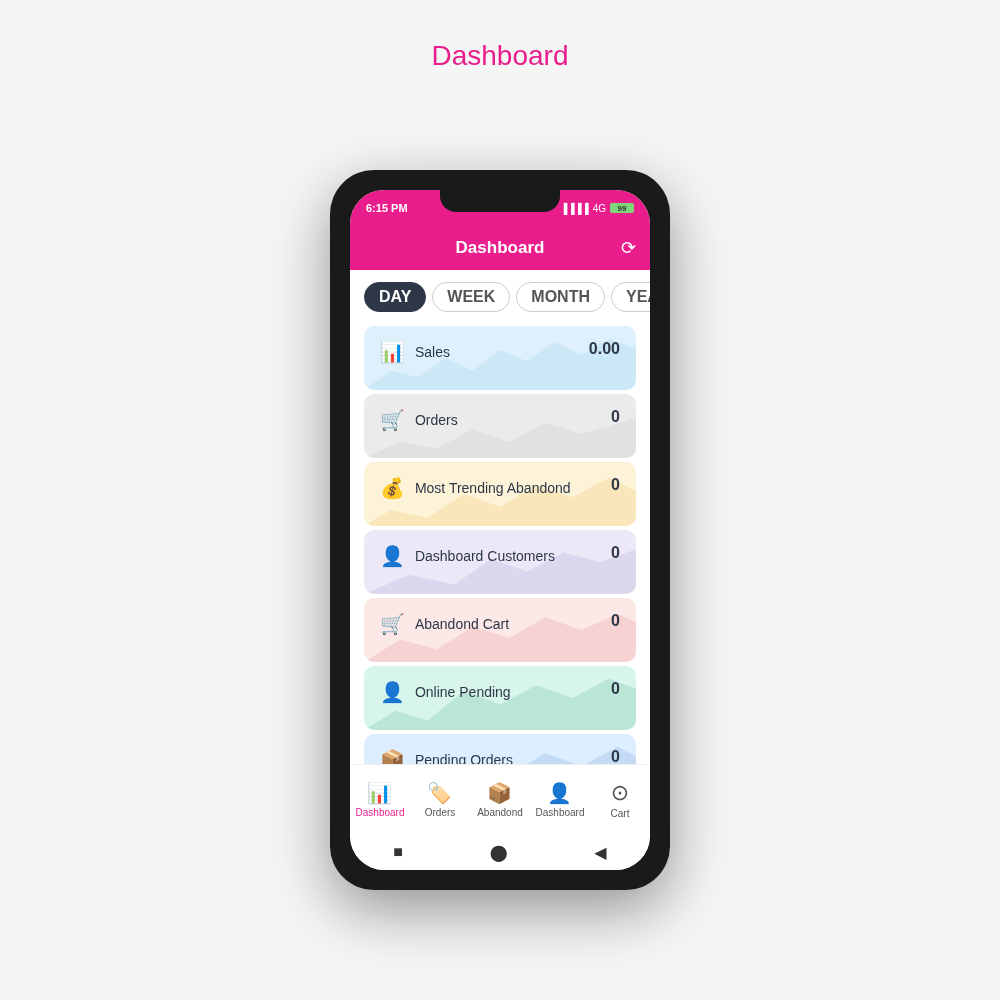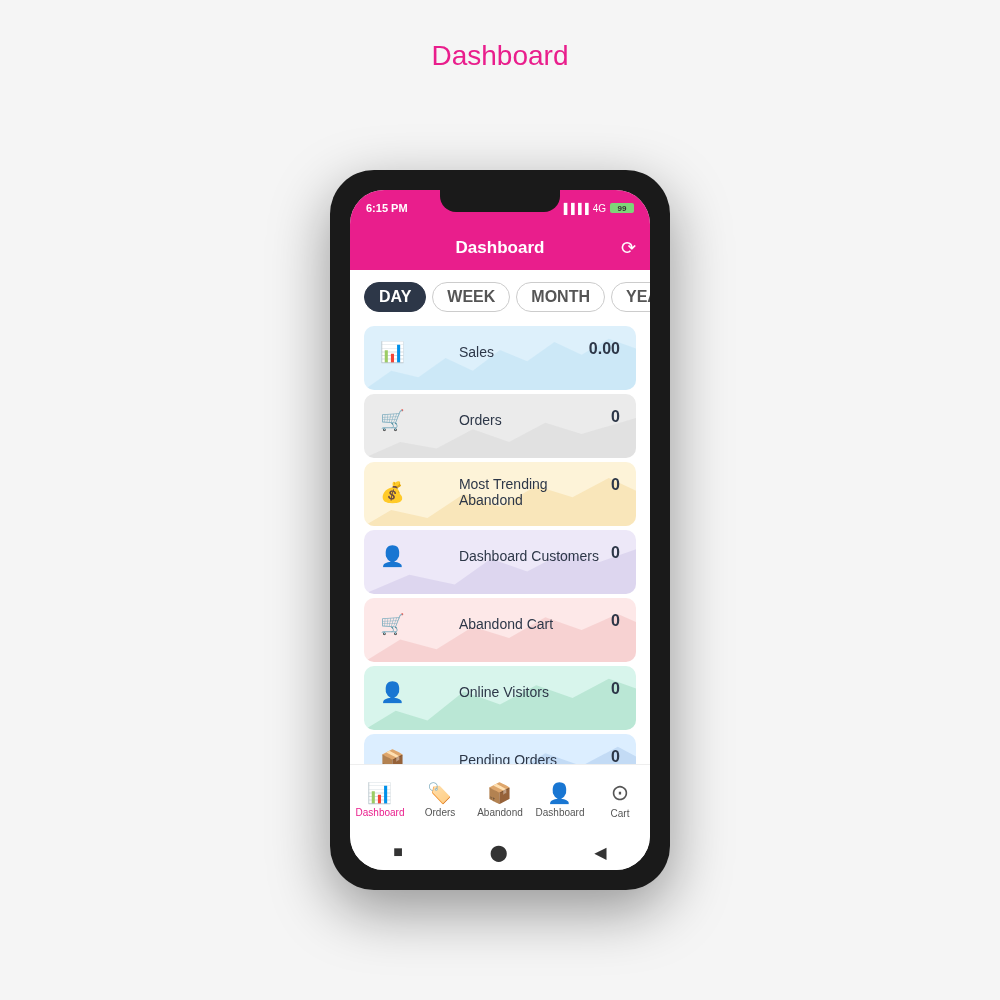--- a/index.html
+++ b/index.html
@@ -154,21 +154,20 @@
       z-index: 1;
     }
     .stat-icon {
       font-size: 20px;
       color: #3d4a5c;
     }
     .stat-label {
       font-size: 14px;
       font-weight: 500;
       color: #2d3748;
-      margin-left: 44px;
     }
     .stat-value {
       font-size: 16px;
       font-weight: 600;
       color: #2d3748;
       z-index: 1;
     }
     
     .card-chart {
       position: absolute;
@@ -314,21 +313,21 @@
         </div>
         <span class="stat-value">0</span>
         <svg class="card-chart mountain" viewBox="0 0 300 40" preserveAspectRatio="none">
           <path d="M0,40 L40,26 L80,32 L120,18 L160,25 L200,12 L240,20 L280,10 L300,15 L300,40 Z" fill="#e08080" opacity="0.4"></path>
         </svg>
       </div>
 
       <div class="stat-card card-visitors">
         <div class="stat-left">
           <span class="stat-icon">👤</span>
-          <span class="stat-label">Online Visitors</span>
+          <span class="stat-label">Online Pending</span>
         </div>
         <span class="stat-value">0</span>
         <svg class="card-chart mountain" viewBox="0 0 300 40" preserveAspectRatio="none">
           <path d="M0,40 L35,28 L70,34 L110,16 L150,24 L190,12 L230,20 L270,8 L300,14 L300,40 Z" fill="#60c090" opacity="0.5"></path>
         </svg>
       </div>
 
       <div class="stat-card card-pending">
         <div class="stat-left">
           <span class="stat-icon">📦</span>

